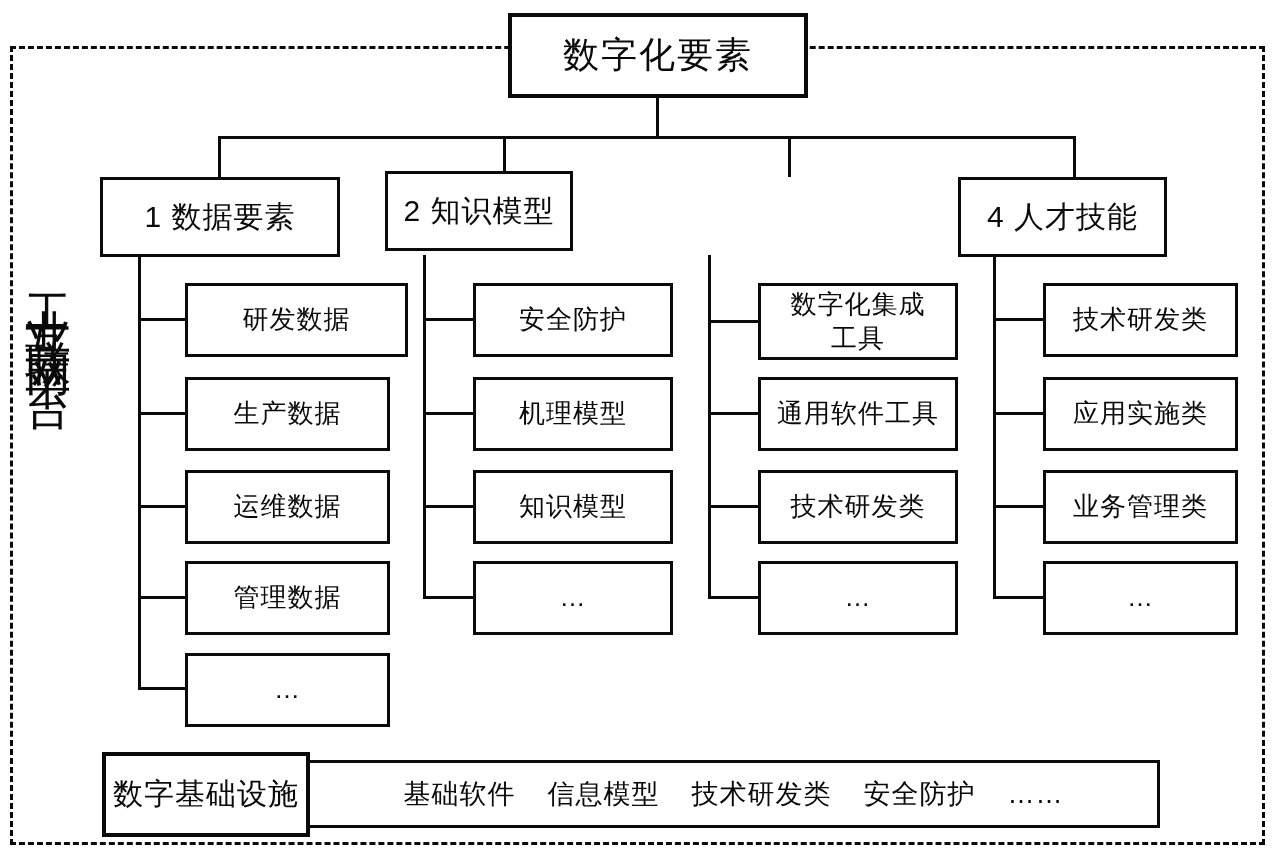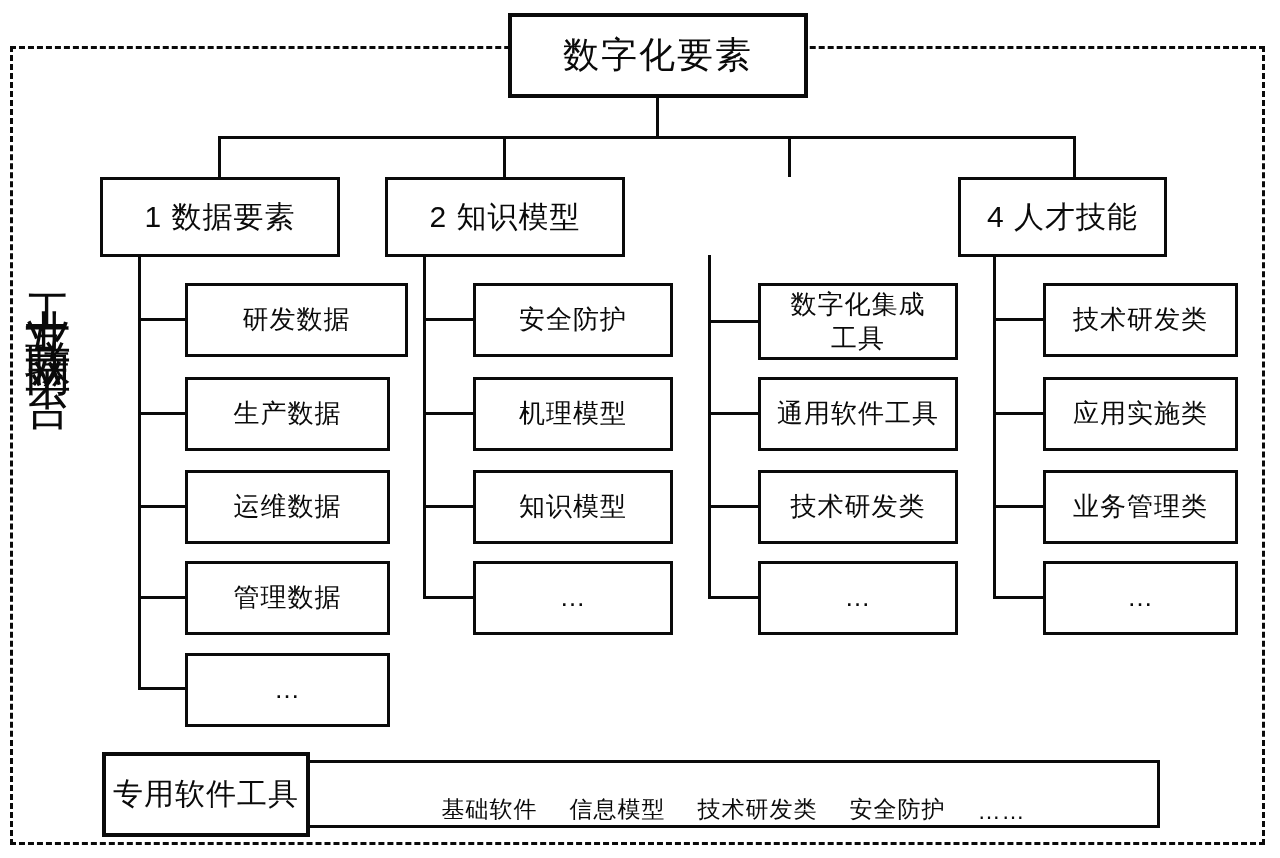--- a/index.html
+++ b/index.html
@@ -14,21 +14,21 @@
     display:flex;align-items:center;justify-content:center;text-align:center;
     z-index:2;white-space:pre-line;
   }
   .root{border-width:4px;font-size:36px;font-weight:500;letter-spacing:2px;}
   .branch{font-size:30px;font-weight:500;letter-spacing:1px;}
   .child{font-size:26px;line-height:1.3;letter-spacing:1px;}
   .vlabel{
     position:absolute;writing-mode:vertical-rl;text-orientation:upright;
     font-size:46px;letter-spacing:15px;line-height:1;z-index:1;font-weight:500;
   }
-  .infra-strip{font-size:23px;z-index:2;gap:32px;letter-spacing:1px;align-items:flex-end;}
+  .infra-strip{font-size:27px;z-index:2;gap:32px;letter-spacing:1px;}
   .infra-label{border-width:4px;font-size:30px;font-weight:500;z-index:3;letter-spacing:1px;}
 </style>
 </head>
 <body>
 
 <div class="canvas">
 
   <div class="dashed" style="left:10px;top:46px;width:1255px;height:799px"></div>
 
   <div class="vlabel" style="left:26px;top:258px">工业互联网平台</div>
@@ -61,21 +61,21 @@
 
   <div class="ln" style="left:993px;top:255px;width:3px;height:343px"></div>
   <div class="ln" style="left:993px;top:318px;width:50px;height:3px"></div>
   <div class="ln" style="left:993px;top:412px;width:50px;height:3px"></div>
   <div class="ln" style="left:993px;top:505px;width:50px;height:3px"></div>
   <div class="ln" style="left:993px;top:596px;width:50px;height:3px"></div>
 
   <div class="box root" style="left:508px;top:13px;width:300px;height:85px">数字化要素</div>
 
   <div class="box branch" style="left:100px;top:177px;width:240px;height:80px">1 数据要素</div>
-  <div class="box branch" style="left:385px;top:177px;width:240px;height:80px">2 知识模型</div>
+  <div class="box branch" style="left:385px;top:171px;width:188px;height:80px">2 知识模型</div>
   <div class="box branch" style="left:958px;top:177px;width:209px;height:80px">4 人才技能</div>
 
   <div class="box child" style="left:185px;top:283px;width:223px;height:74px">研发数据</div>
   <div class="box child" style="left:185px;top:377px;width:205px;height:74px">生产数据</div>
   <div class="box child" style="left:185px;top:470px;width:205px;height:74px">运维数据</div>
   <div class="box child" style="left:185px;top:561px;width:205px;height:74px">管理数据</div>
   <div class="box child" style="left:185px;top:653px;width:205px;height:74px">…</div>
 
   <div class="box child" style="left:473px;top:283px;width:200px;height:74px">安全防护</div>
   <div class="box child" style="left:473px;top:377px;width:200px;height:74px">机理模型</div>
@@ -93,15 +93,15 @@
   <div class="box child" style="left:1043px;top:470px;width:195px;height:74px">业务管理类</div>
   <div class="box child" style="left:1043px;top:561px;width:195px;height:74px">…</div>
 
   <div class="box infra-strip" style="left:307px;top:760px;width:853px;height:68px">
     <span>基础软件</span>
     <span>信息模型</span>
     <span>技术研发类</span>
     <span>安全防护</span>
     <span>……</span>
   </div>
-  <div class="box infra-label" style="left:102px;top:752px;width:208px;height:85px">专用软件工具</div>
+  <div class="box infra-label" style="left:102px;top:752px;width:208px;height:85px">数字基础设施</div>
 
 </div>
 
 </body></html>

